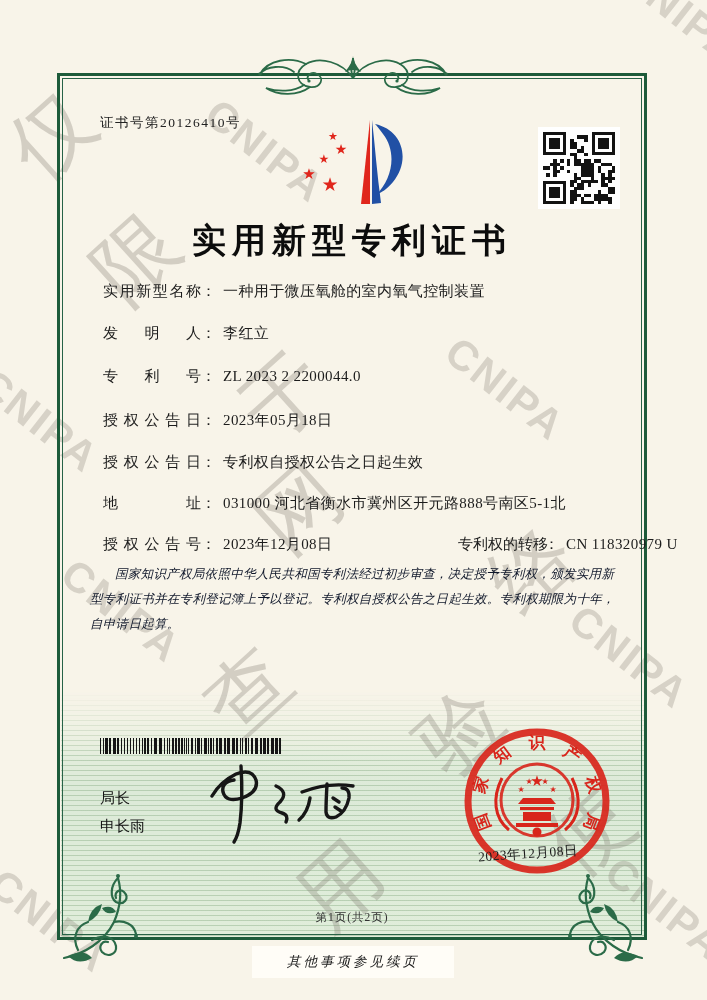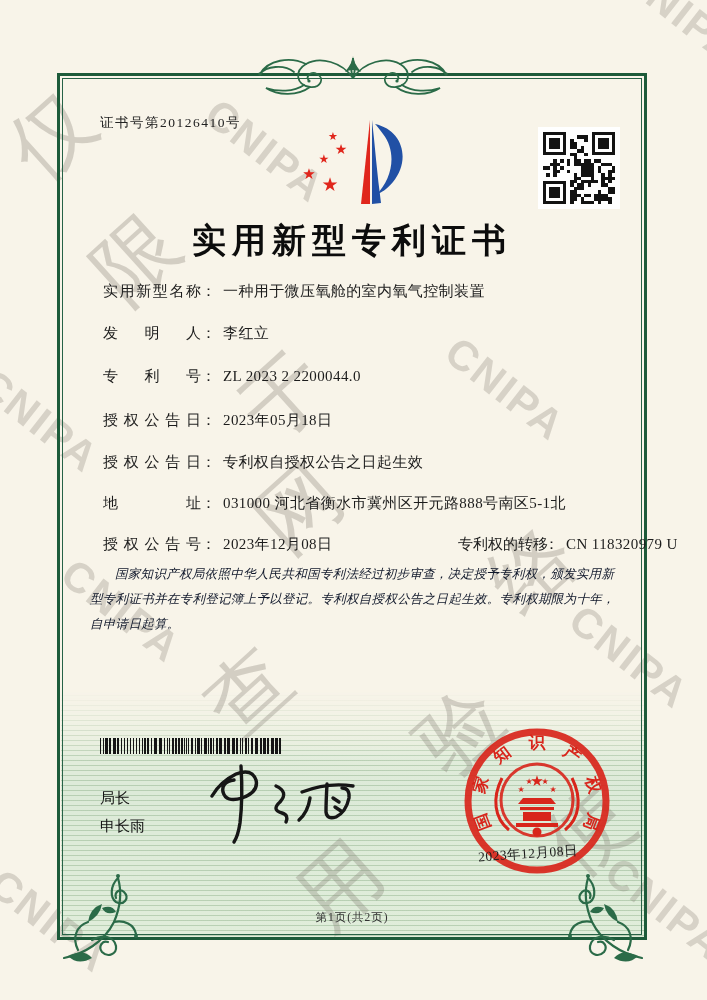--- a/index.html
+++ b/index.html
@@ -690,15 +690,16 @@
           <path d="M54,97 H96 V101 H54 Z"></path>
           <path d="M40,52 C30,72 32,92 47,104" fill="none" stroke="#d8251b" stroke-width="3"></path>
           <path d="M110,52 C120,72 118,92 103,104" fill="none" stroke="#d8251b" stroke-width="3"></path>
           <circle cx="75" cy="106" r="4.5"></circle>
         </g>
       </svg>
       <div class="seal-date">2023年12月08日</div>
     </div>
 
     <div class="page-num">第1页(共2页)</div>
+    <div class="cont-note">其他事项参见续页</div>
 
   </div>
 </div>
 
 </body></html>

